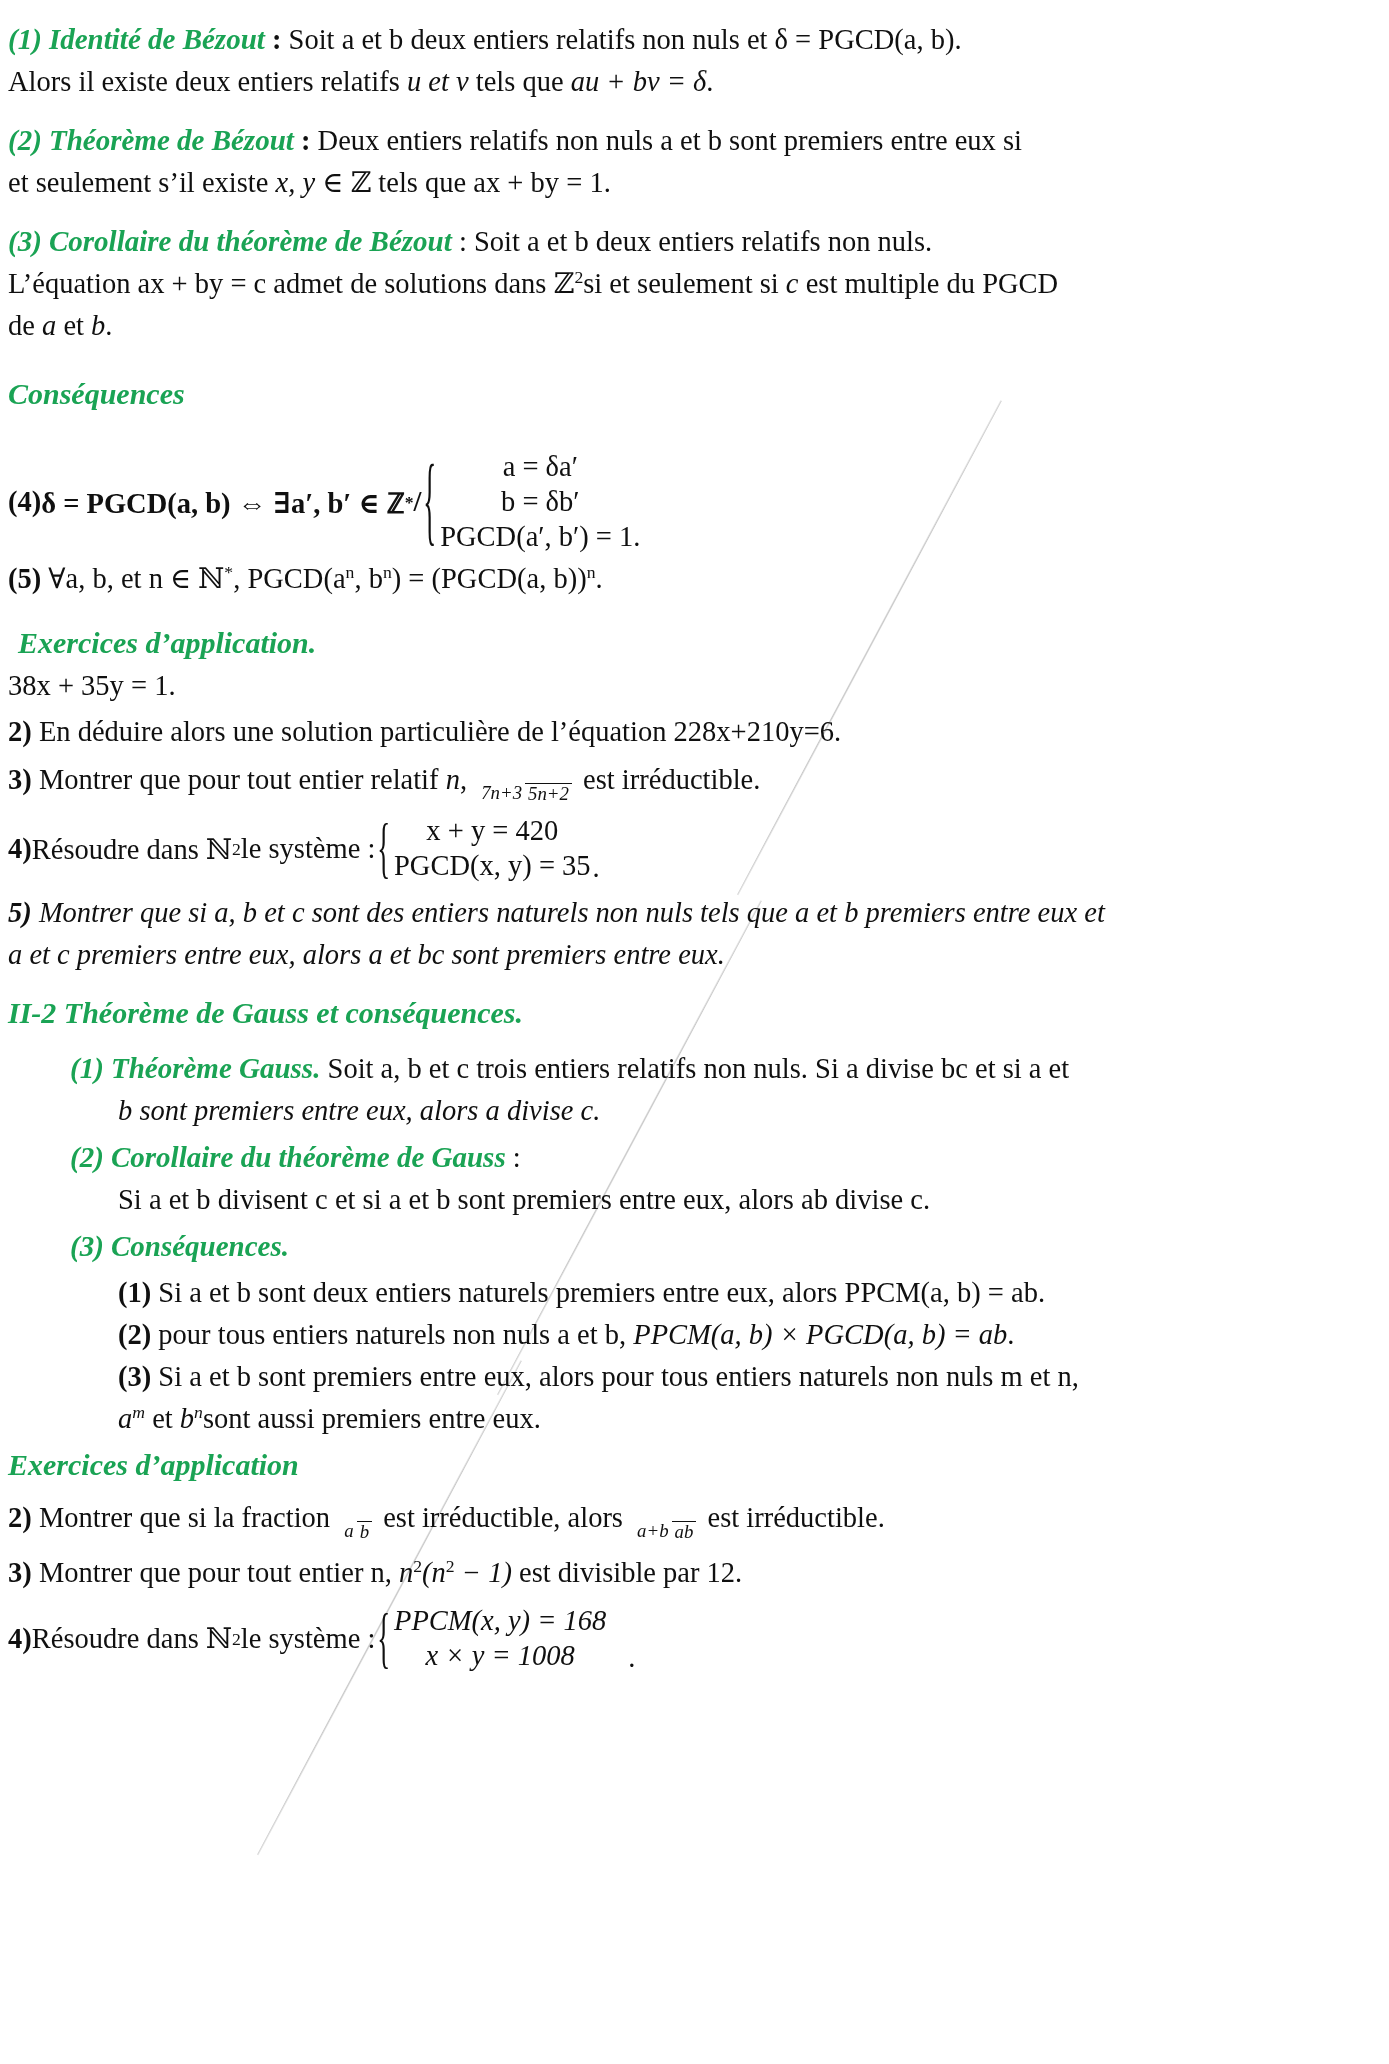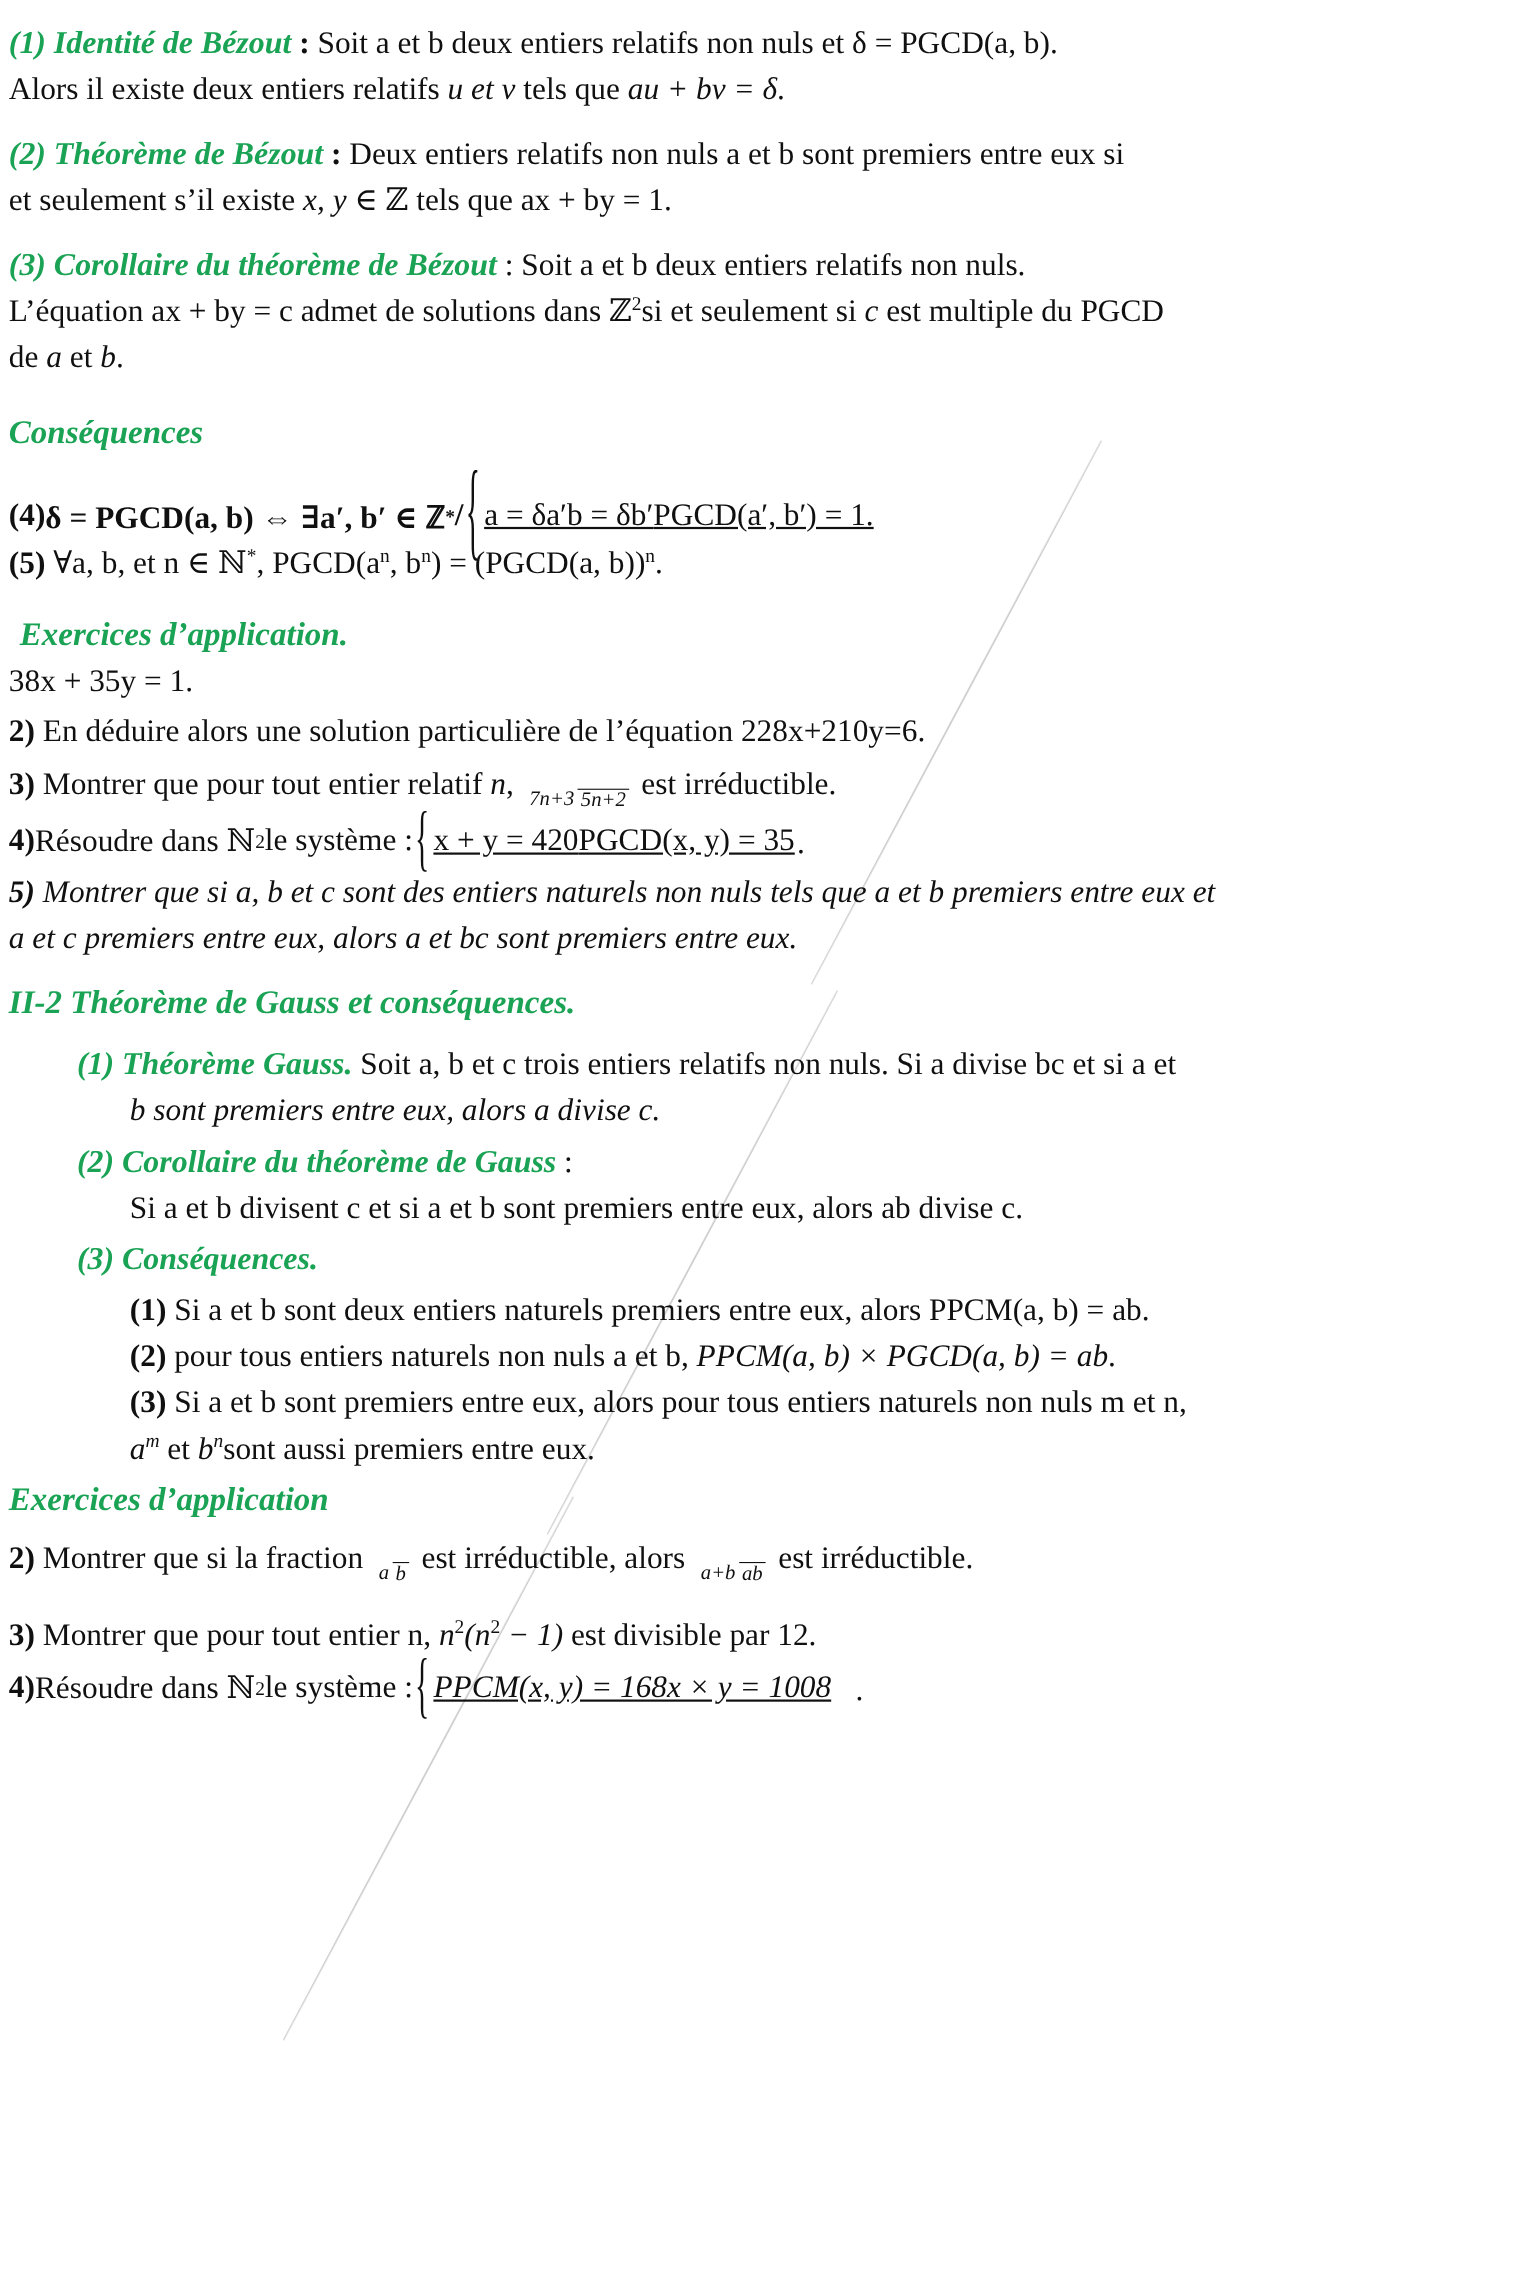--- a/index.html
+++ b/index.html
@@ -78,21 +78,21 @@
   }
   .sys .brace {
     font-size: 1.0em;
     line-height: 1;
     font-family: "Liberation Serif","DejaVu Serif",serif;
     transform: scaleY(2.35) scaleX(0.95);
     display: inline-block;
     margin-right: 3px;
   }
   .sys.three .brace { transform: scaleY(3.5) scaleX(0.95); }
-  .sys .rows { display: inline-flex; flex-direction: row; line-height: 1.22; text-decoration: underline; }
+  .sys .rows { display: inline-flex; flex-direction: column; line-height: 1.22; }
   .sys .rows .r { white-space: nowrap; }
   .sys .rows.ctr .r { text-align: center; }
 
   .eq-line { display: flex; align-items: center; font-size: 28.5px; }
   .eq-line .lead { font-weight: 700; }
 
   .indent1 { padding-left: 62px; }
   .indent3 { padding-left: 100px; font-style: italic; }
 </style>
 </head>
@@ -268,21 +268,21 @@
       <span class="bold">2)</span><span> Montrer que si la fraction </span><span class="frac">
           <span class="num">a</span>
           <span class="den">b</span>
         </span><span> est irréductible, alors </span><span class="frac">
           <span class="num">a+b</span>
           <span class="den">ab</span>
         </span><span> est irréductible.</span>
     </div>
   </div>
 
-  <div class="blk" style="margin-top:25px;">
+  <div class="blk" style="margin-top:10px;">
     <div class="ln">
       <span class="bold">3)</span><span> Montrer que pour tout entier n, </span><span class="mathit">n</span><sup class="sm">2</sup><span class="mathit">(n</span><sup class="sm">2</sup><span class="mathit"> − 1)</span><span> est divisible par 12.</span>
     </div>
   </div>
 
   <div class="eq-line" style="margin-top:10px;">
     <span class="bold">4)</span>
       <span> Résoudre dans ℕ</span>
       <sup class="sm">2</sup>
       <span> le système :</span>

